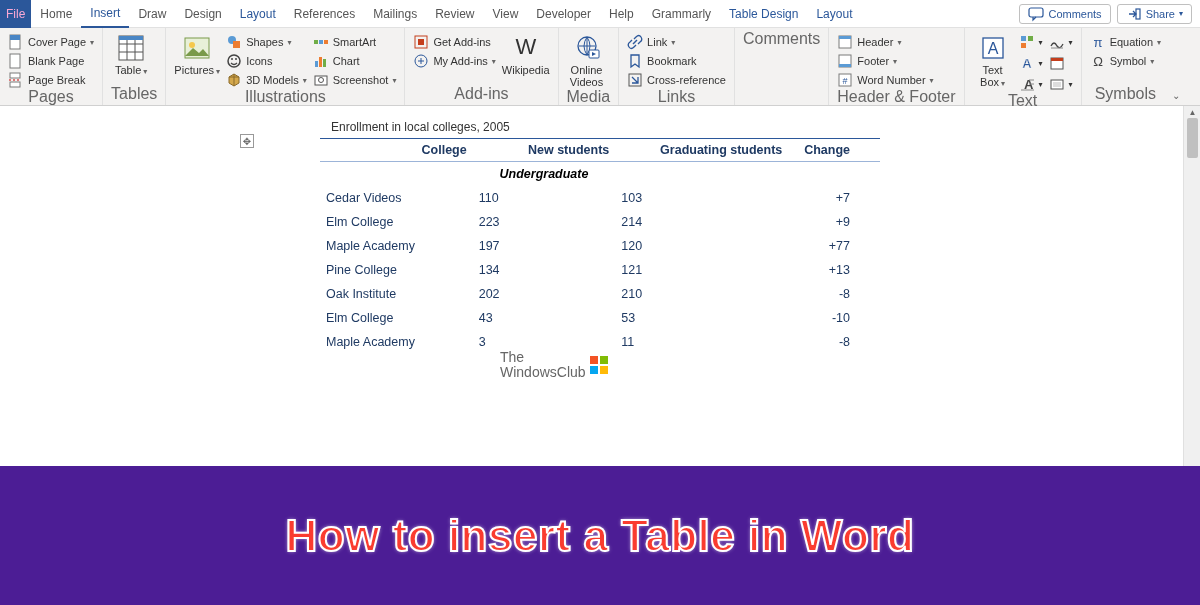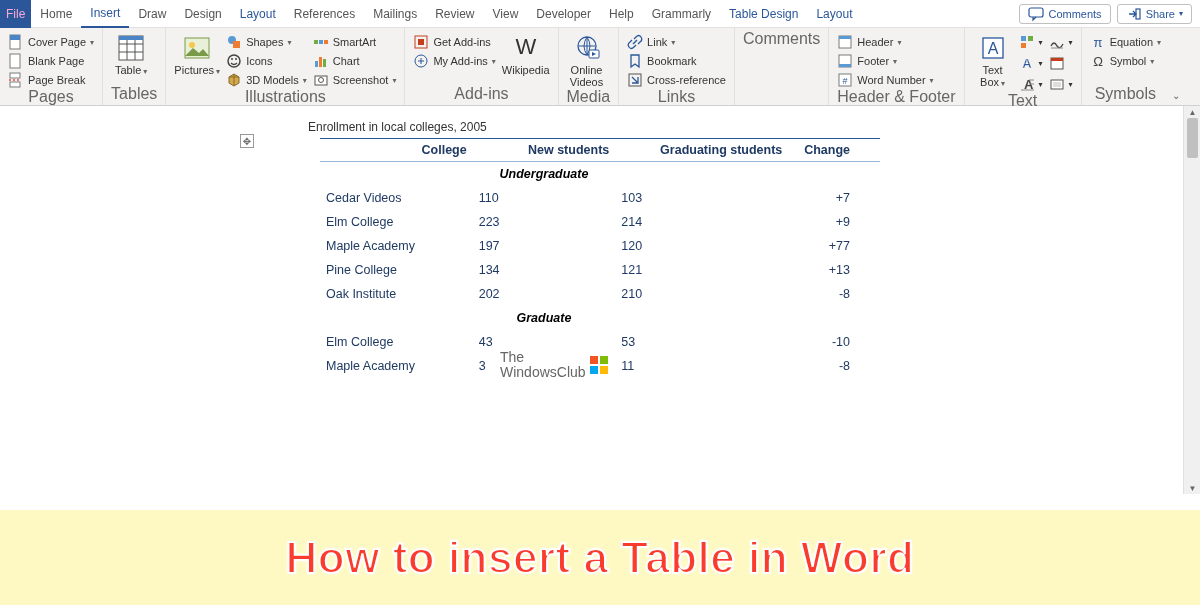--- a/index.html
+++ b/index.html
@@ -24,21 +24,21 @@
   .stack { display: flex; flex-direction: column; gap: 3px; font-size: 11px; color: #333; padding-top: 4px; }
   .stack-item { display: flex; align-items: center; gap: 4px; white-space: nowrap; }
   .caret::after { content: " ▾"; font-size: 8px; color: #666; }
   .ico16 { width: 16px; height: 16px; display: inline-block; }
   .ico32 { width: 28px; height: 28px; display: inline-block; }
 
   
   .docwrap { position: relative; height: 388px; background: #fff; overflow: hidden; }
   .page { position: absolute; left: 240px; top: 10px; width: 720px; background: #fff; }
   .table-anchor { position: absolute; left: 0; top: 18px; width: 14px; height: 14px; border: 1px solid #999; display: flex; align-items: center; justify-content: center; font-size: 10px; color: #666; }
-  .tbl-title { font-size: 12px; color: #333; margin: 4px 0 4px 68px; }
+  .tbl-title { font-size: 12px; color: #333; margin: 4px 0 4px 91px; }
   .tbl { margin-left: 80px; width: 560px; font-size: 12.5px; color: #1f3a63; border-collapse: collapse; }
   .tbl th { text-align: right; font-weight: 600; color: #1f3a63; padding: 4px 6px; border-bottom: 1px solid #9cb4d8; }
   .tbl th:first-child { padding-left: 0; }
   .section td { font-style: italic; font-weight: 600; color: #000000; padding: 3px 6px; text-align: center; }
   .tbl td { padding: 5px 6px; }
   .tbl .c1 { width: 150px; }
   .tbl .c2 { width: 140px; margin-left: 28px; }
   .tbl .c3 { width: 170px; }
   .tbl .c4 { width: 90px; text-align: right; padding-right: 30px; }
   .spell-err { border-bottom: 2px wavy #c00; }
@@ -51,21 +51,21 @@
   
   .wm { position: absolute; left: 500px; top: 350px; font-size: 14px; color: #666; line-height: 1.1; pointer-events: none; display:flex; align-items:center; gap:4px; }
   .wm-win { width: 18px; height: 18px; display:inline-block; position:relative; }
   .wm-win span { position:absolute; width:8px; height:8px; }
   .wm-win .a{top:0;left:0;background:#f35325}
   .wm-win .b{top:0;left:10px;background:#81bc06}
   .wm-win .c{top:10px;left:0;background:#05a6f0}
   .wm-win .d{top:10px;left:10px;background:#ffba08}
 
   
-  .banner { position: absolute; left:0; bottom:0; width:1200px; height:95px; background:#fef9c3; display:flex; align-items:center; justify-content:center; }
+  .banner { position: absolute; left:0; bottom:0; width:1200px; height:139px; background:#4c1d95; display:flex; align-items:center; justify-content:center; }
   .banner-text { font-size: 44px; font-weight: 700; color:#fa3c2f; -webkit-text-stroke: 2px #fff; text-shadow: 0 0 4px rgba(255,255,255,.8); letter-spacing: .5px; }
 </style>
 </head>
 <body>
 
 <div class="tabs">
   <div class="tab file">File</div>
   <div id="tabs-container" style="display: flex;">
       <div class="tab">Home</div>
       <div class="tab active">Insert</div>
@@ -446,26 +446,20 @@
             <td class="c2">134</td>
             <td class="c3">121</td>
             <td class="c4">+13</td>
           </tr>
           <tr>
             <td class="c1">Oak Institute</td>
             <td class="c2">202</td>
             <td class="c3">210</td>
             <td class="c4">-8</td>
           </tr>
-          <tr class="section">
-            <td></td>
-            <td colspan="1">Graduate</td>
-            <td></td>
-            <td></td>
-          </tr>
           <tr>
             <td class="c1">Elm College</td>
             <td class="c2">43</td>
             <td class="c3">53</td>
             <td class="c4">-10</td>
           </tr>
           <tr>
             <td class="c1">Maple Academy</td>
             <td class="c2">3</td>
             <td class="c3">11</td>

